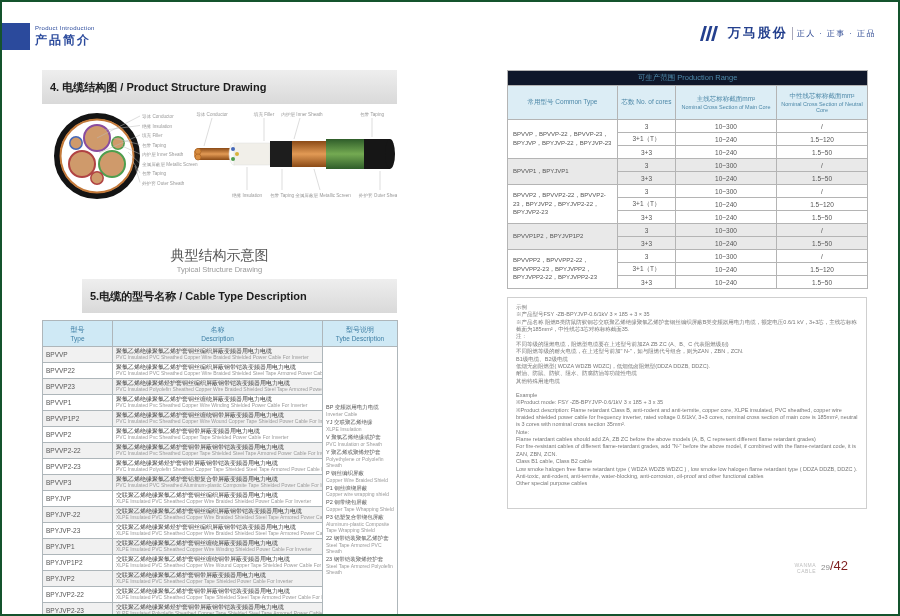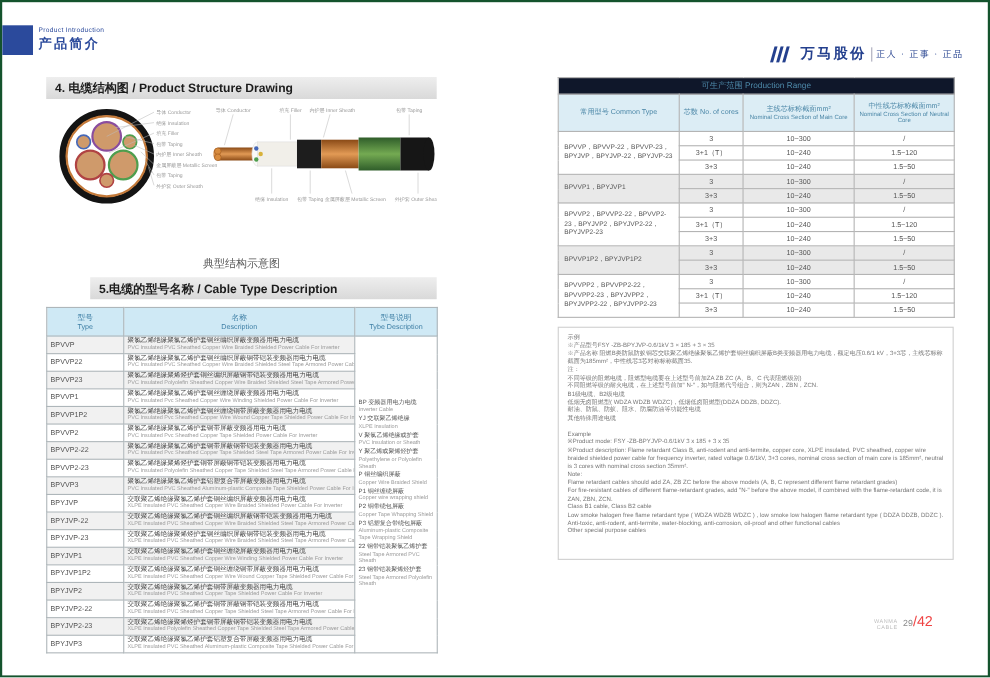--- a/index.html
+++ b/index.html
@@ -4,35 +4,35 @@
 <style>
   html,body{margin:0;padding:0;background:#fff;}
   .page{position:relative;width:900px;height:616px;background:#ffffff;
         font-family:"Liberation Sans",sans-serif;overflow:hidden;border:2px solid #14532d;box-sizing:border-box;}
 
   
   .cat-square{position:absolute;left:0;top:21px;width:28px;height:27px;background:#2b4a9c;}
   .cat-text{position:absolute;left:33px;top:23px;}
   .cat-en{font-size:6px;color:#2b4a9c;letter-spacing:.3px;}
   .cat-zh{font-size:12px;font-weight:bold;color:#2b4a9c;letter-spacing:2px;margin-top:1px;}
-  .brand{position:absolute;right:22px;top:38px;display:flex;align-items:center;gap:4px;}
+  .brand{position:absolute;right:22px;top:22px;display:flex;align-items:center;gap:4px;}
   .brand-name{font-size:13px;font-weight:bold;color:#24408e;letter-spacing:2px;}
   .brand-div{width:1px;height:13px;background:#aab;}
   .brand-slogan{font-size:8px;color:#24408e;letter-spacing:1.5px;font-family:Liberation Serif, serif;}
 
   
   .left-col{position:absolute;left:40px;top:68px;width:355px;}
   .right-col{position:absolute;left:505px;top:68px;width:360px;}
 
-  .section-bar{height:20px;background:linear-gradient(#eeeeee,#d9d9d9);display:flex;align-items:center;
+  .section-bar{height:34px;background:linear-gradient(#eeeeee,#d9d9d9);display:flex;align-items:center;
                padding-left:8px;font-size:11px;font-weight:bold;color:#1c1c1c;box-sizing:border-box;}
 
   .drawing{height:92px;margin-top:4px;}
   .caption{text-align:center;margin-top:2px;}
-  .caption-zh{font-size:10px;color:#555;margin-top:47px;}
+  .caption-zh{font-size:14px;color:#555;margin-top:47px;}
   .caption-en{font-size:7.5px;color:#999;}
 
   .sec5-bar{margin-top:5px;margin-left:40px;}
 
   
   .type-table{border-collapse:collapse;width:355px;margin-top:7px;table-layout:fixed;}
   .type-table th,.type-table td{border:1px solid #aeb6ba;box-sizing:border-box;}
   .type-table th{background:#cfe9f5;color:#3e7fa5;font-weight:normal;height:26px;padding:1px;}
   .th-zh{font-size:7px;} .th-en{font-size:6.5px;}
   .type-table td{height:16px;padding:1px 3px;vertical-align:middle;overflow:hidden;}
@@ -57,21 +57,21 @@
   
   .notes{margin-top:8px;border:1px solid #cfcfcf;padding:6px 8px;height:212px;box-sizing:border-box;
          font-size:5.5px;color:#777;line-height:1.34;overflow:hidden;}
   .note-line{margin:0;}
   .note-gap{height:7px;}
 
   
   .footer{position:absolute;right:50px;bottom:40px;display:flex;align-items:flex-end;gap:5px;}
   .f-brand{font-size:5px;color:#bdbdbd;text-align:right;line-height:1.25;letter-spacing:.5px;}
   .f-page-small{font-size:8px;color:#8a8a8a;}
-  .f-page-big{font-size:13px;color:#ef4444;margin-top:36px;}
+  .f-page-big{font-size:13px;color:#7f1d1d;margin-top:36px;}
 
   
   .lbl{font-size:4.6px;fill:#999;font-family:"Liberation Sans",sans-serif;}
   .ldr{stroke:#bbb;stroke-width:.5;fill:none;}
 </style>
 </head>
 <body>
 
 <div class="page">
 
@@ -168,20 +168,21 @@
           <text class="lbl" x="205" y="89" text-anchor="middle">绝缘 Insulation</text>
           <text class="lbl" x="240" y="89" text-anchor="middle">包带 Taping</text>
           <text class="lbl" x="281" y="89" text-anchor="middle">金属屏蔽层 Metallic Screen</text>
           <text class="lbl" x="338" y="89" text-anchor="middle">外护套 Outer Sheath</text>
         </g>
       </svg>
     </div>
 
     <div class="caption">
       <div class="caption-zh">典型结构示意图</div>
+      <div class="caption-en">Typical Structure Drawing</div>
     </div>
 
     <div class="section-bar sec5-bar">5.电缆的型号名称 / Cable Type Description</div>
 
     <table class="type-table">
       <colgroup>
           <col style="width:70px">
           <col style="width:210px">
           <col style="width:75px">
         </colgroup>

